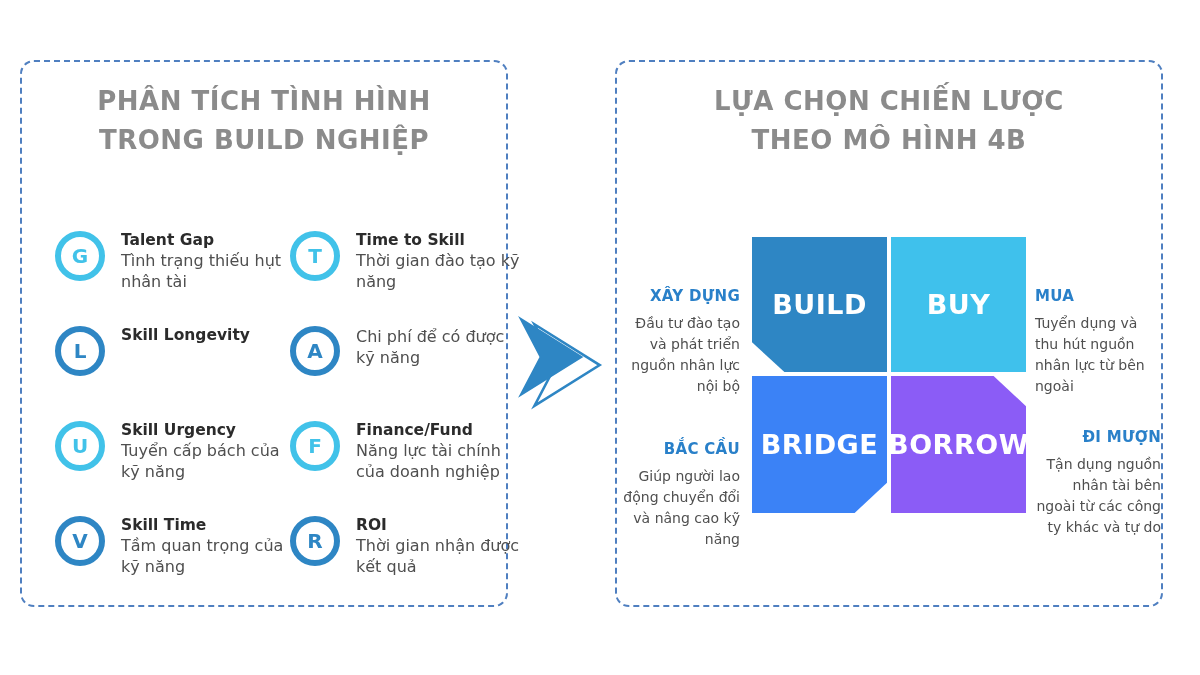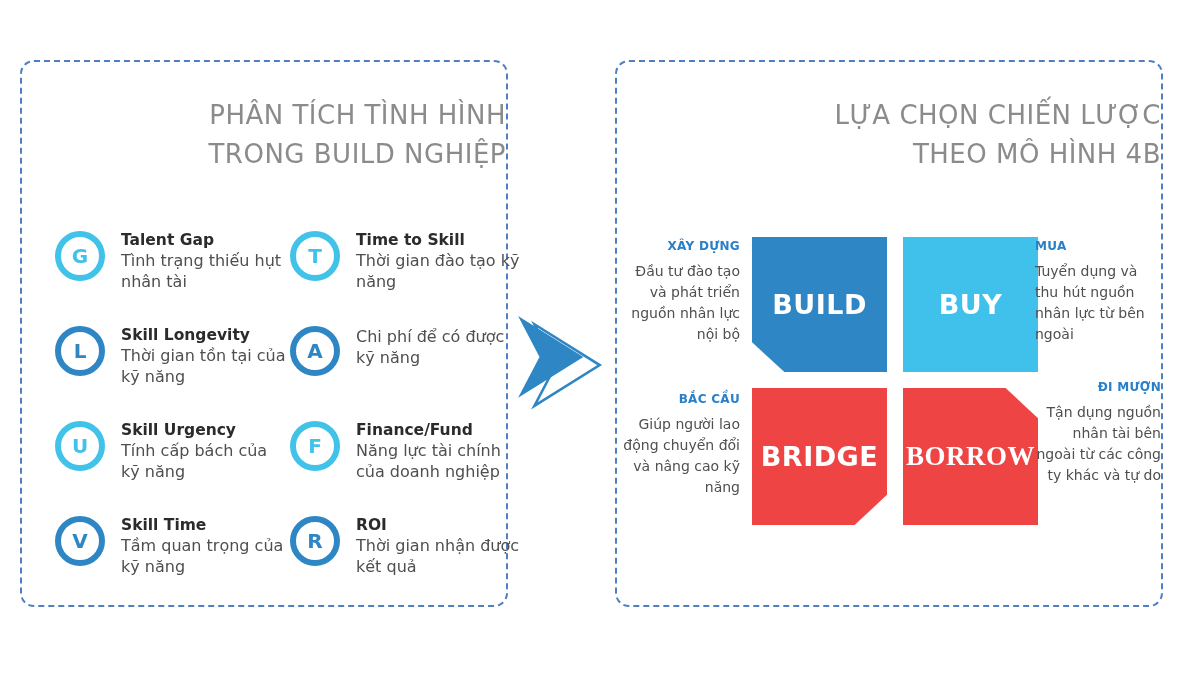--- a/index.html
+++ b/index.html
@@ -9,54 +9,54 @@
     -webkit-font-smoothing:antialiased;
   }
   .panel{
     position:absolute;top:60px;height:547px;
     border:2px dashed var(--border_blue);border-radius:14px;
     background:#fff;box-sizing:border-box;
   }
   .panel-left{left:20px;width:488px;}
   .panel-right{left:615px;width:548px;}
   .panel-title{
-    margin-top:34px;text-align:right;
-    font-size:26px;font-weight:normal;color:var(--title_gray);
+    margin-top:20px;text-align:center;
+    font-size:26px;font-weight:bold;color:var(--title_gray);
     line-height:1.5;letter-spacing:.5px;
   }
   
   .legend-grid{
     position:absolute;left:33px;top:166px;right:14px;
     display:grid;grid-template-columns:235px 1fr;grid-auto-rows:95px;
   }
   .legend-item{display:flex;align-items:flex-start;padding-top:3px;}
   .letter-badge{
     width:38px;height:38px;border:6px solid var(--accent_light);
     border-radius:50%;flex:0 0 auto;
     display:flex;align-items:center;justify-content:center;
     font-size:20px;font-weight:bold;color:var(--accent_light);
   }
   .item-text{margin-left:16px;width:172px;}
   .item-title{font-size:15.5px;font-weight:bold;color:var(--text_dark);line-height:1.25;}
   .item-desc{font-size:16px;color:var(--text_body);line-height:1.32;margin-top:0;}
   
   .matrix{
     position:absolute;left:135px;top:175px;
-    display:grid;grid-template-columns:135px 135px;grid-template-rows:135px 137px;gap:16px;
+    display:grid;grid-template-columns:135px 135px;grid-template-rows:135px 137px;gap:4px;
   }
   .quadrant{
     display:flex;align-items:center;justify-content:center;
     color:#fff;font-weight:bold;font-size:27px;letter-spacing:.5px;
   }
   .q0{clip-path:polygon(0 0,100% 0,100% 100%,24% 100%,0 78%);}
   .q2{clip-path:polygon(0 0,100% 0,100% 78%,76% 100%,0 100%);}
   .q3{clip-path:polygon(0 0,76% 0,100% 22%,100% 100%,0 100%);}
   
   .annotation{position:absolute;}
-  .ann-label{font-size:12px;font-weight:bold;color:var(--label_blue);margin-bottom:8px;letter-spacing:.3px;}
+  .ann-label{font-size:15px;font-weight:bold;color:var(--label_blue);margin-bottom:8px;letter-spacing:.3px;margin-top:48px;}
   .ann-desc{font-size:14px;color:var(--text_body);line-height:1.5;}
   .pos-xd{left:6px;top:177px;width:117px;text-align:right;}
   .pos-mua{left:418px;top:177px;width:122px;text-align:left;}
   .pos-bc{left:6px;top:330px;width:117px;text-align:right;}
   .pos-dm{left:418px;top:318px;width:126px;text-align:right;}
   
   .arrow-wrap{position:absolute;left:514px;top:310px;width:102px;height:102px;}
 </style>
 </head>
 <body>
@@ -78,34 +78,33 @@
       <div class="letter-badge" style="border-color: rgb(65, 194, 233); color: rgb(65, 194, 233);">T</div>
       <div class="item-text">
         <div class="item-title">Time to Skill</div>
         <div class="item-desc">Thời gian đào tạo kỹ năng</div>
       </div>
     </div>
     <div class="legend-item">
       <div class="letter-badge" style="border-color: rgb(46, 134, 196); color: rgb(46, 134, 196);">L</div>
       <div class="item-text">
         <div class="item-title">Skill Longevity</div>
-        <div class="item-desc">Thời gian tồn tại của kỹ năng</div>
       </div>
     </div>
     <div class="legend-item">
       <div class="letter-badge" style="border-color: rgb(46, 134, 196); color: rgb(46, 134, 196);">A</div>
       <div class="item-text">
         <div class="item-desc">Chi phí để có được kỹ năng</div>
       </div>
     </div>
     <div class="legend-item">
       <div class="letter-badge" style="border-color: rgb(65, 194, 233); color: rgb(65, 194, 233);">U</div>
       <div class="item-text">
         <div class="item-title">Skill Urgency</div>
-        <div class="item-desc">Tính cấp bách của kỹ năng</div>
+        <div class="item-desc">Tuyển cấp bách của kỹ năng</div>
       </div>
     </div>
     <div class="legend-item">
       <div class="letter-badge" style="border-color: rgb(65, 194, 233); color: rgb(65, 194, 233);">F</div>
       <div class="item-text">
         <div class="item-title">Finance/Fund</div>
         <div class="item-desc">Năng lực tài chính của doanh nghiệp</div>
       </div>
     </div>
     <div class="legend-item">
@@ -134,22 +133,22 @@
 
 <div class="panel panel-right">
   <div class="panel-title">
     <div>LỰA CHỌN CHIẾN LƯỢC</div>
     <div>THEO MÔ HÌNH 4B</div>
   </div>
 
   <div class="matrix">
     <div class="quadrant q0" style="background: rgb(46, 134, 196);">BUILD</div>
     <div class="quadrant q1" style="background: rgb(63, 193, 236);">BUY</div>
-    <div class="quadrant q2" style="background: #ef4444;">BRIDGE</div>
-    <div class="quadrant q3" style="background: #ef4444; font-family: Liberation Serif, serif;">BORROW</div>
+    <div class="quadrant q2" style="background: #3b82f6;">BRIDGE</div>
+    <div class="quadrant q3" style="background: #8b5cf6;">BORROW</div>
   </div>
 
   <div class="annotation pos-xd">
     <div class="ann-label">XÂY DỰNG</div>
     <div class="ann-desc">Đầu tư đào tạo và phát triển nguồn nhân lực nội bộ</div>
   </div>
   <div class="annotation pos-mua">
     <div class="ann-label">MUA</div>
     <div class="ann-desc">Tuyển dụng và thu hút nguồn nhân lực từ bên ngoài</div>
   </div>

